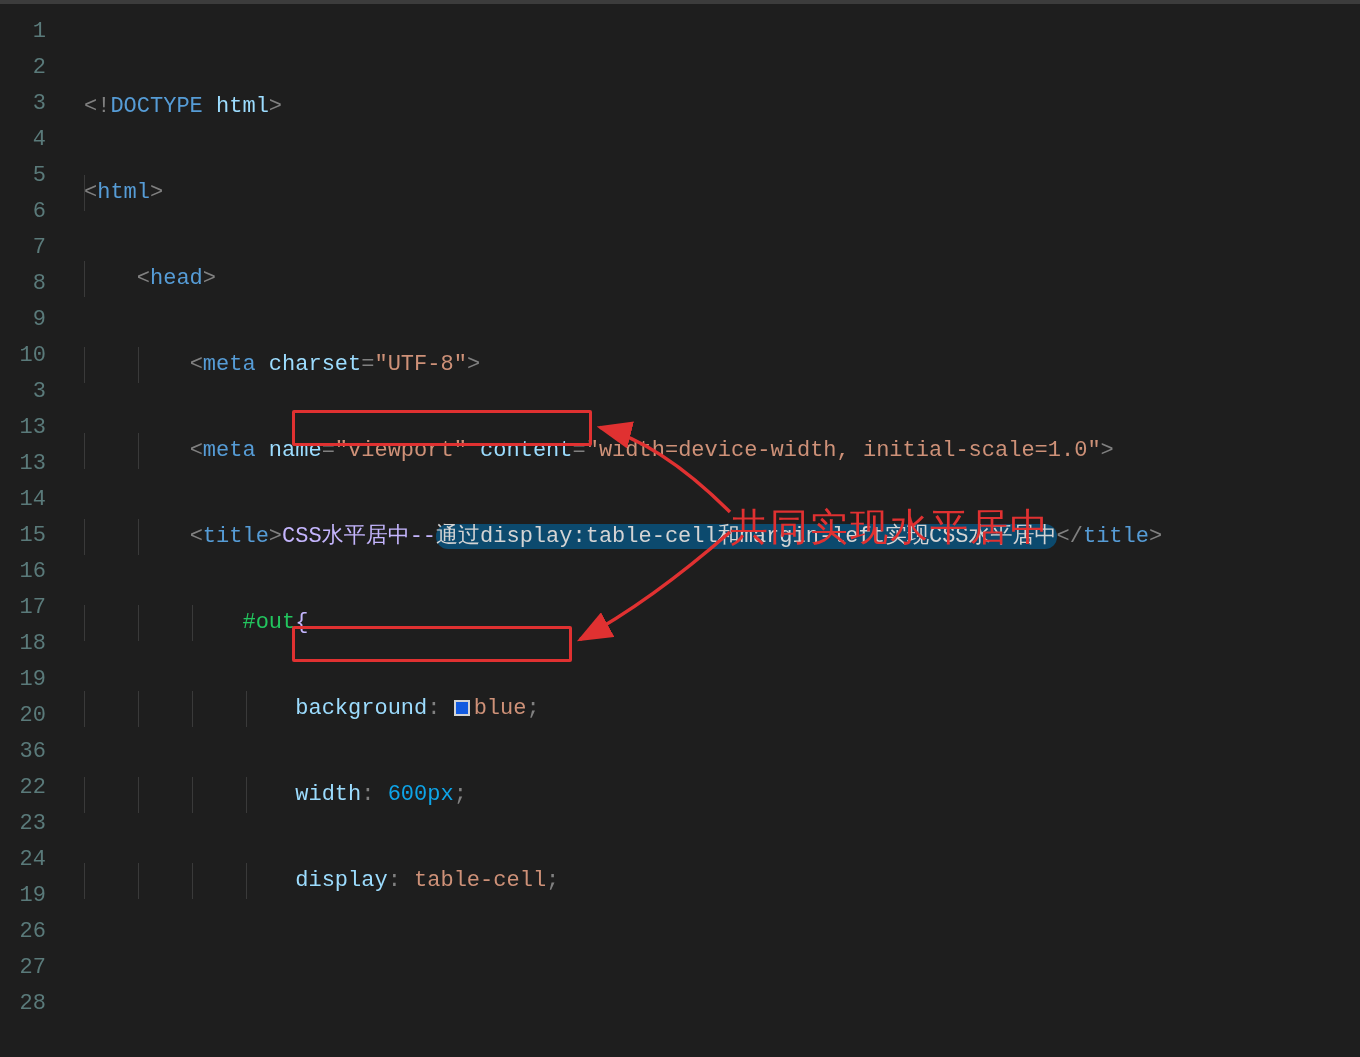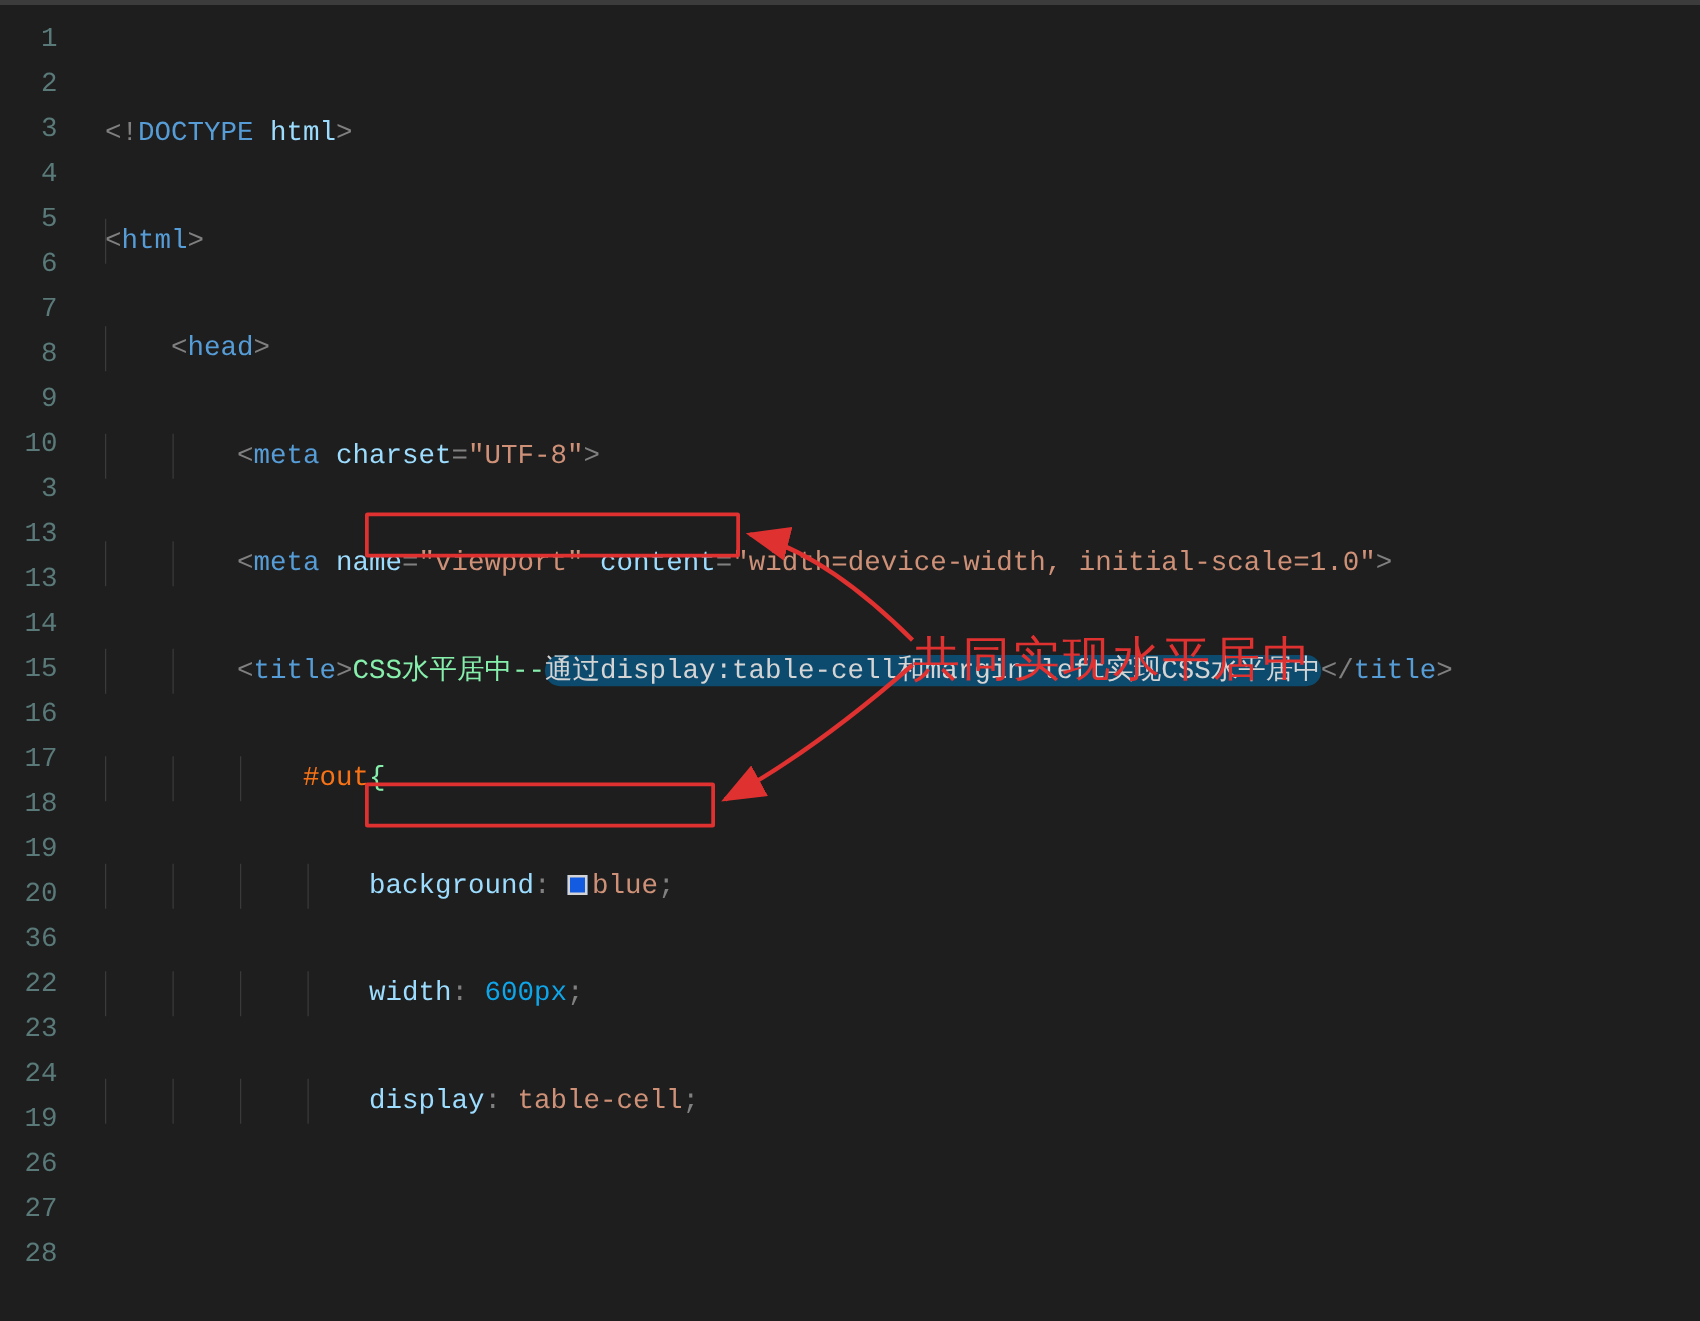--- a/index.html
+++ b/index.html
@@ -52,22 +52,22 @@
     bottom: 0;
     width: 0;
     border-left: 1px solid #3a3a3a;
   }
 
   
   .punc    { color: #808080; }
   .tag     { color: #569cd6; }
   .attr    { color: #9cdcfe; }
   .str     { color: #ce9178; }
-  .txt     { color: #86efac; }
-  .sel     { color: #f97316; }
+  .txt     { color: #c4b5fd; }
+  .sel     { color: #22c55e; }
   .prop    { color: #9cdcfe; }
   .val     { color: #ce9178; }
   .num     { color: #0ea5e9; }
 
   
   .sel-hl {
     background: #0c4a6e;
     color: #d4d4d4;
     border-radius: 12px;
   }

